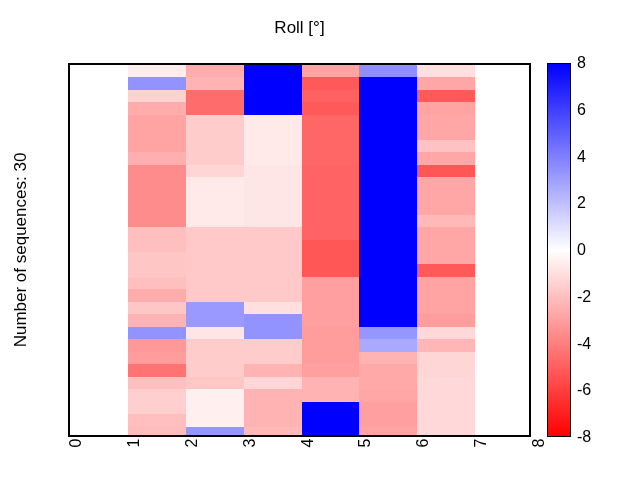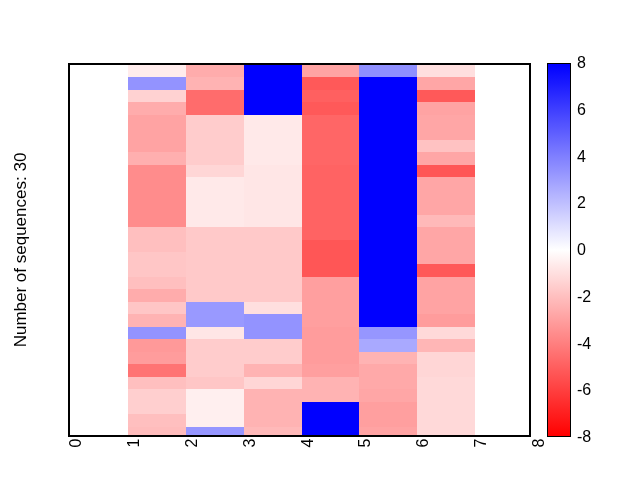--- a/index.html
+++ b/index.html
@@ -118,20 +118,21 @@
     font-size: 16px;
     line-height: 16px;
     white-space: nowrap;
   }
 </style>
 </head>
 <body>
 
 <div id="figure">
 
+  <div id="plot-title">Roll [°]</div>
 
   <div id="ylabel-wrap">
     <div id="ylabel">Number of sequences: 30</div>
   </div>
 
   <div id="plot-frame">
     <div id="heatmap">
         <div class="hm-cell" style="left: 58px; top: 0px; width: 58px; height: 12px; background: rgb(255, 236, 236);"></div>
         <div class="hm-cell" style="left: 116px; top: 0px; width: 58px; height: 12px; background: rgb(255, 172, 172);"></div>
         <div class="hm-cell" style="left: 174px; top: 0px; width: 58px; height: 12px; background: rgb(0, 0, 255);"></div>

